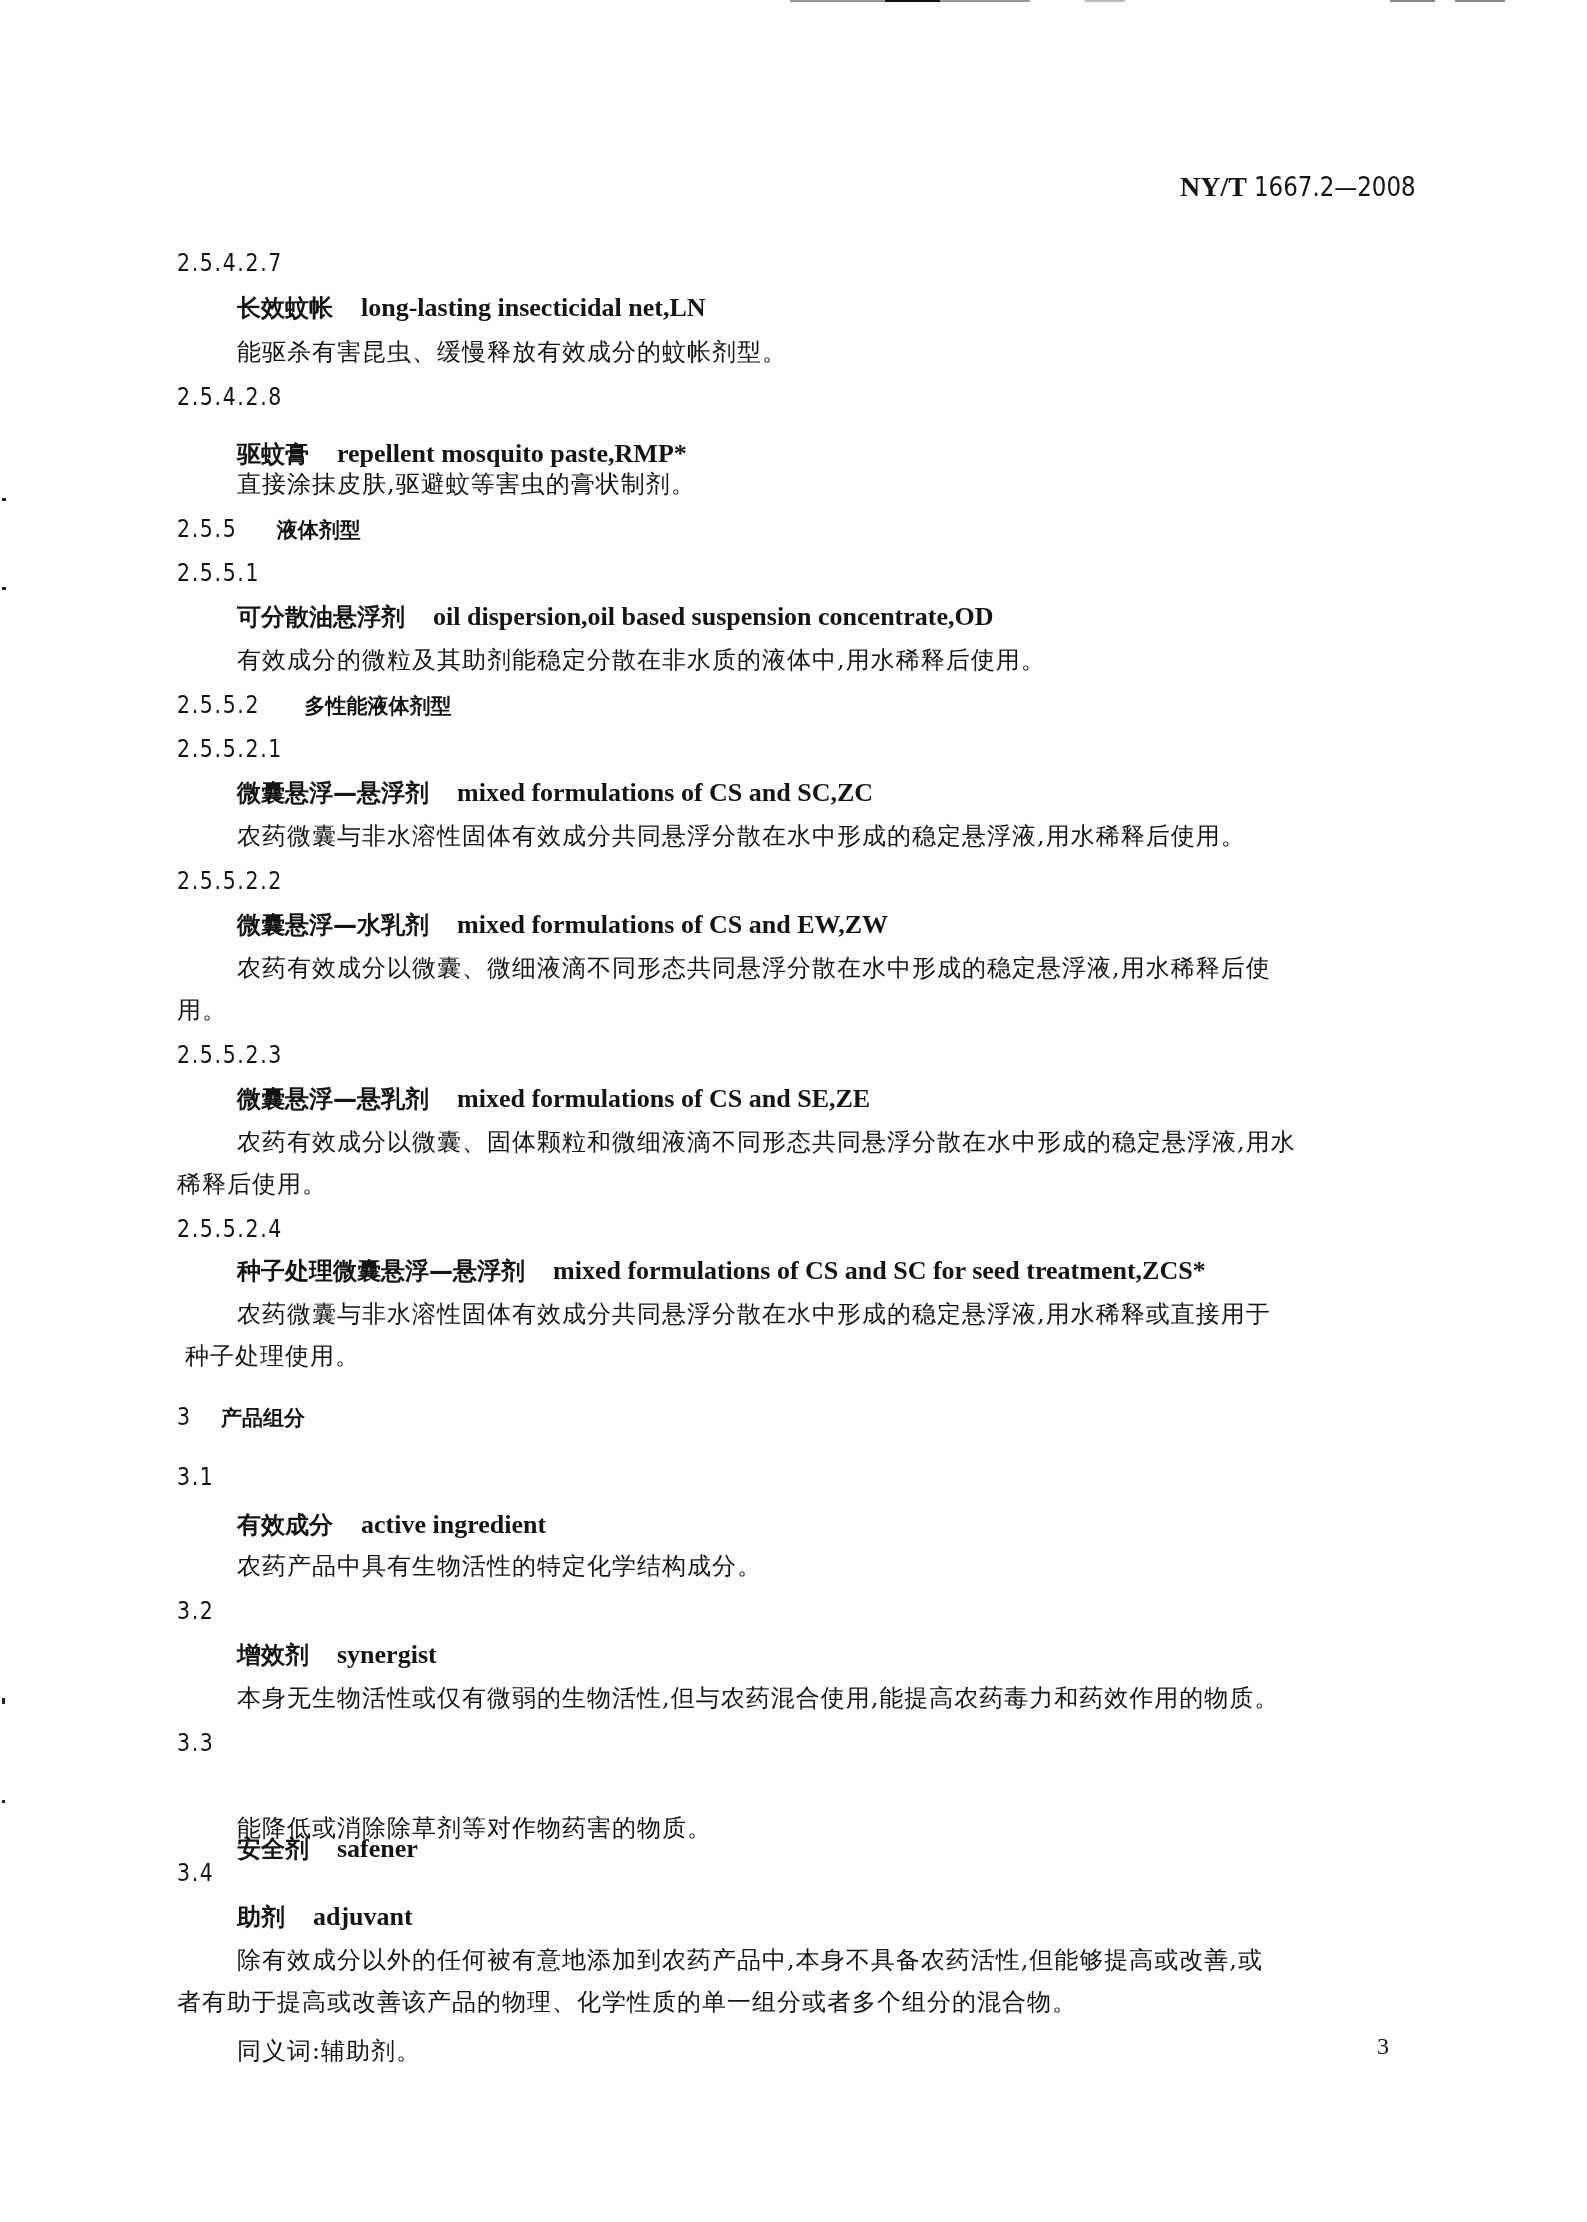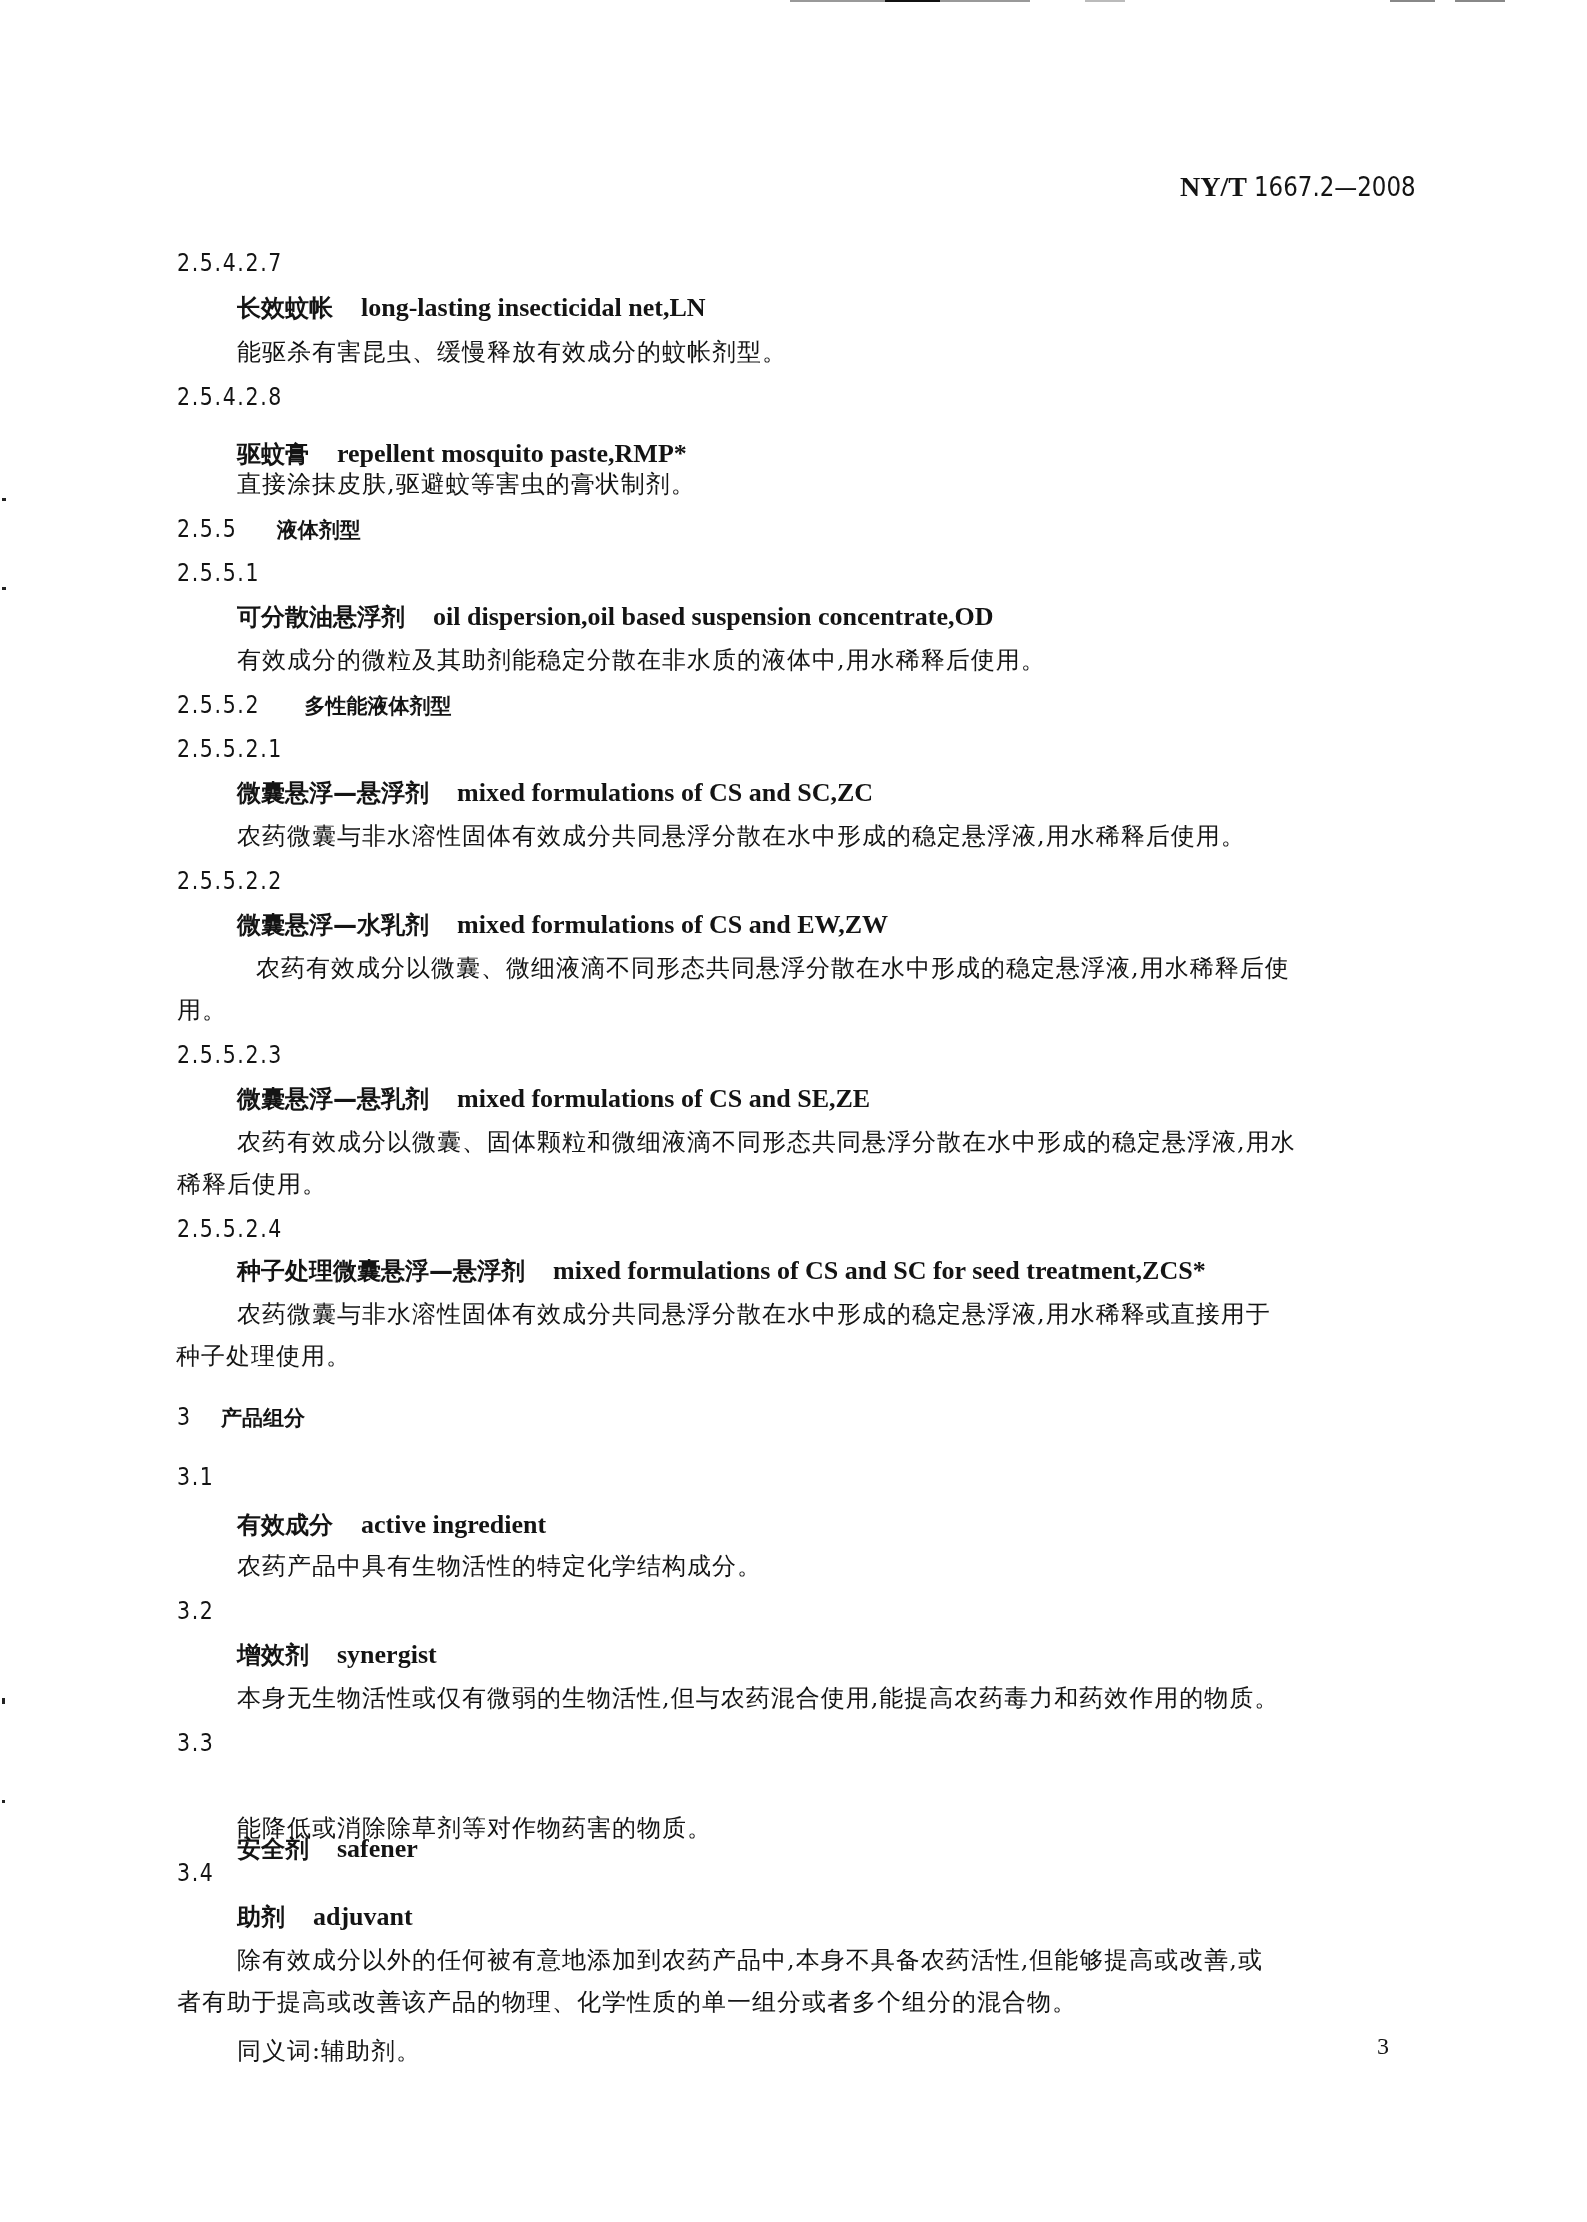--- a/index.html
+++ b/index.html
@@ -63,36 +63,36 @@
 <div class="line num" style="left:177px;top:736px;">2.5.5.2.1</div>
 <div class="line" style="left:237px;top:780px;">
   <span class="term-zh">微囊悬浮—悬浮剂</span><span class="term-en">mixed formulations of CS and SC,ZC</span>
 </div>
 <div class="line zh" style="left:237px;top:824px;">农药微囊与非水溶性固体有效成分共同悬浮分散在水中形成的稳定悬浮液,用水稀释后使用。</div>
 
 <div class="line num" style="left:177px;top:868px;">2.5.5.2.2</div>
 <div class="line" style="left:237px;top:912px;">
   <span class="term-zh">微囊悬浮—水乳剂</span><span class="term-en">mixed formulations of CS and EW,ZW</span>
 </div>
-<div class="line zh" style="left:237px;top:956px;margin-left:19px;">农药有效成分以微囊、微细液滴不同形态共同悬浮分散在水中形成的稳定悬浮液,用水稀释后使</div>
+<div class="line zh" style="left:237px;top:956px;">农药有效成分以微囊、微细液滴不同形态共同悬浮分散在水中形成的稳定悬浮液,用水稀释后使</div>
 <div class="line zh" style="left:177px;top:998px;">用。</div>
 
 <div class="line num" style="left:177px;top:1042px;">2.5.5.2.3</div>
 <div class="line" style="left:237px;top:1086px;">
   <span class="term-zh">微囊悬浮—悬乳剂</span><span class="term-en">mixed formulations of CS and SE,ZE</span>
 </div>
 <div class="line zh" style="left:237px;top:1130px;">农药有效成分以微囊、固体颗粒和微细液滴不同形态共同悬浮分散在水中形成的稳定悬浮液,用水</div>
 <div class="line zh" style="left:177px;top:1172px;text-align:right;">稀释后使用。</div>
 
 <div class="line num" style="left:177px;top:1216px;">2.5.5.2.4</div>
 <div class="line" style="left:237px;top:1258px;">
   <span class="term-zh">种子处理微囊悬浮—悬浮剂</span><span class="term-en">mixed formulations of CS and SC for seed treatment,ZCS*</span>
 </div>
 <div class="line zh" style="left:237px;top:1302px;">农药微囊与非水溶性固体有效成分共同悬浮分散在水中形成的稳定悬浮液,用水稀释或直接用于</div>
-<div class="line zh" style="left:176px;top:1344px;">种子处理使用。</div>
+<div class="line zh" style="left:185px;top:1344px;">种子处理使用。</div>
 
 <div class="line" style="left:177px;top:1404px;">
   <span class="num" style="display:inline-block;">3</span><span class="sec-title">产品组分</span>
 </div>
 
 <div class="line num" style="left:177px;top:1464px;">3.1</div>
 <div class="line" style="left:237px;top:1512px;">
   <span class="term-zh">有效成分</span><span class="term-en">active ingredient</span>
 </div>
 <div class="line zh" style="left:237px;top:1554px;">农药产品中具有生物活性的特定化学结构成分。</div>

